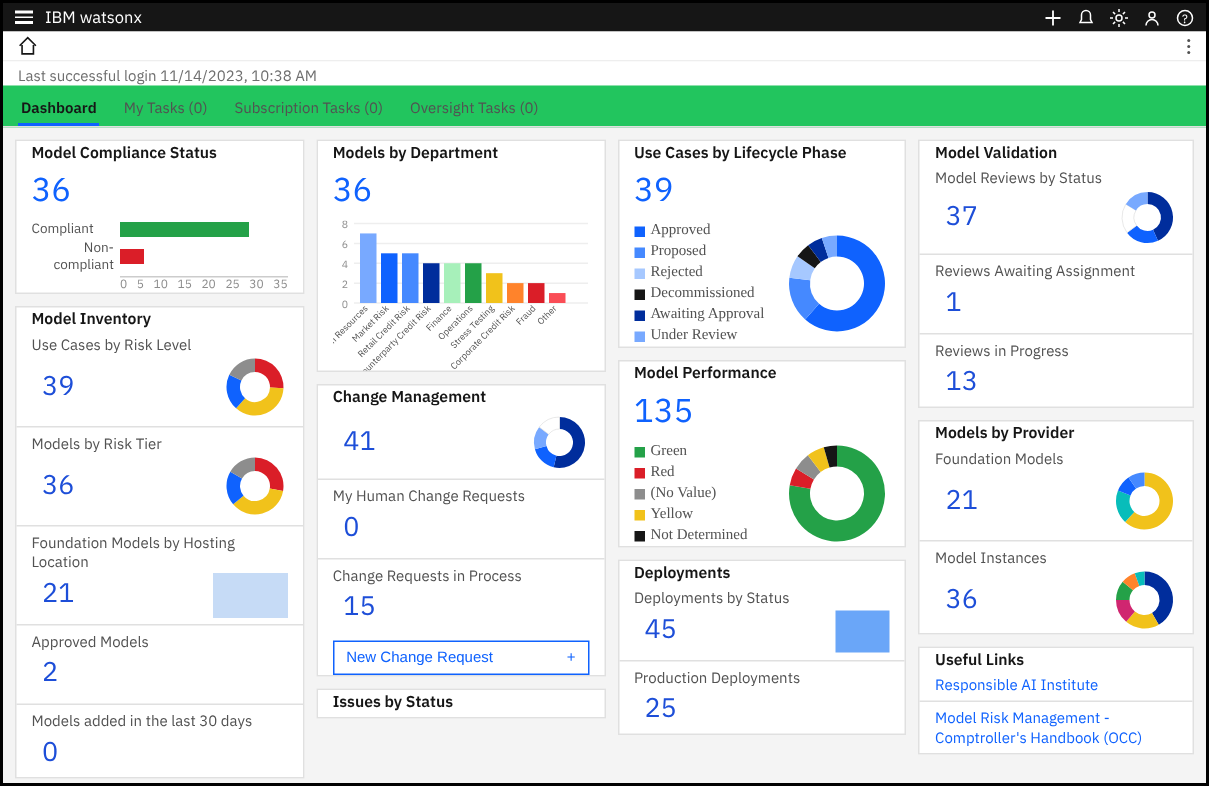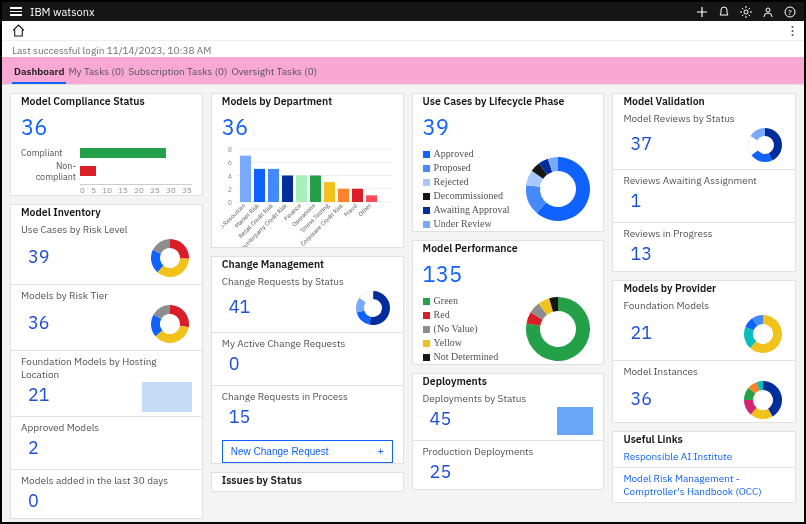--- a/index.html
+++ b/index.html
@@ -5,21 +5,21 @@
   * { box-sizing: border-box; margin: 0; padding: 0; }
   body { font-family: "IBM Plex Sans", -apple-system, Helvetica, Arial, sans-serif; font-size: 12px; background: #f4f4f4; color: #161616; width: 806px; height: 524px; overflow: hidden; border: 2px solid #000; }
   .topbar { background: #161616; color: #fff; height: 19px; display: flex; align-items: center; justify-content: space-between; padding: 0 8px; font-size: 11px; }
   .tb-left { display: flex; align-items: center; gap: 8px; }
   .tb-right { display: flex; align-items: center; gap: 10px; }
   .hamburger { display: flex; flex-direction: column; gap: 2px; }
   .hamburger span { width: 12px; height: 1.5px; background: #fff; }
   .icon { display: inline-flex; align-items: center; justify-content: center; }
   .subbar { background: #fff; height: 20px; display: flex; align-items: center; justify-content: space-between; padding: 0 10px; border-bottom: 1px solid #eee; }
   .last-login { color: #6f6f6f; font-size: 10px; padding: 3px 10px 0; background: #fff; }
-  .tabs { display: flex; padding: 4px 10px 0; background: #f9a8d4; border-bottom: 1px solid #e0e0e0; font-size: 10px; }
+  .tabs { display: flex; gap: 14px; padding: 4px 10px 0; background: #22c55e; border-bottom: 1px solid #e0e0e0; font-size: 10px; }
   .tab { color: #525252; padding: 4px 2px; cursor: pointer; }
   .tab.active { color: #161616; font-weight: 600; border-bottom: 2px solid #0f62fe; }
   .board { display: flex; gap: 8px; padding: 8px; }
   .col { display: flex; flex-direction: column; gap: 8px; flex: 1; }
   .panel { background: #fff; border: 1px solid #e0e0e0; padding: 0 10px; }
   .ptitle { font-size: 10.5px; font-weight: 600; margin-bottom: 4px; color: #161616; }
   .subtxt { font-size: 10px; color: #525252; margin-top: 2px; }
   .big { font-size: 22px; color: #0f62fe; font-weight: 400; margin: 2px 0 6px; }
   .mid { font-size: 18px; color: #1d4ed8; margin: 2px 7px 6px; }
   .row { display: flex; justify-content: space-between; align-items: center; }
@@ -217,32 +217,31 @@
           <rect x="130" y="41.75" width="11" height="13.25" fill="#da1e28"></rect>
           <text x="135.5" y="59" font-size="6" fill="#525252" transform="rotate(-45 135.5 59)" text-anchor="end">Fraud</text>
           <rect x="144" y="48.375" width="11" height="6.625" fill="#fa4d56"></rect>
           <text x="149.5" y="59" font-size="6" fill="#525252" transform="rotate(-45 149.5 59)" text-anchor="end">Other</text>
         </svg>
     </div>
 
     <div class="panel">
       <div class="ptitle">Change Management</div>
       <div id="change-body">
-          <div class="subtxt">Change Requests by Status</div>
           <div class="row">
             <div class="mid">41</div>
             <svg width="40" height="40" viewBox="0 0 40 40">
               <path d="M20 3A17 17 0 1 1 16.12649034864666 36.55282220592224L17.94931841987176 28.763258814900013A9 9 0 1 0 20 11Z" fill="#002d9c"></path>
               <path d="M16.12649034864666 36.55282220592224A17 17 0 0 1 3.6076905772966015 24.504685537343246L11.321718540921731 22.384833519769956A9 9 0 0 0 17.94931841987176 28.763258814900013Z" fill="#0f62fe"></path>
               <path d="M3.6076905772966015 24.504685537343246A17 17 0 0 1 6.4800211883517544 9.694168013567147L12.842364158539164 14.543971301300253A9 9 0 0 0 11.321718540921731 22.384833519769956Z" fill="#78a9ff"></path>
               <path d="M6.4800211883517544 9.694168013567147A17 17 0 0 1 19.999999999999996 3L20 11A9 9 0 0 0 12.842364158539164 14.543971301300253Z" fill="#ffffff" stroke="#e0e0e0" stroke-width="0.5"></path>
             </svg>
           </div>
           <div class="hr"></div>
-          <div class="subtxt">My Active Change Requests</div>
+          <div class="subtxt">My Human Change Requests</div>
           <div class="row">
             <div class="mid">0</div>
           </div>
           <div class="hr"></div>
           <div class="subtxt">Change Requests in Process</div>
           <div class="row">
             <div class="mid">15</div>
           </div>
         </div>
       <button class="btn-ghost">

